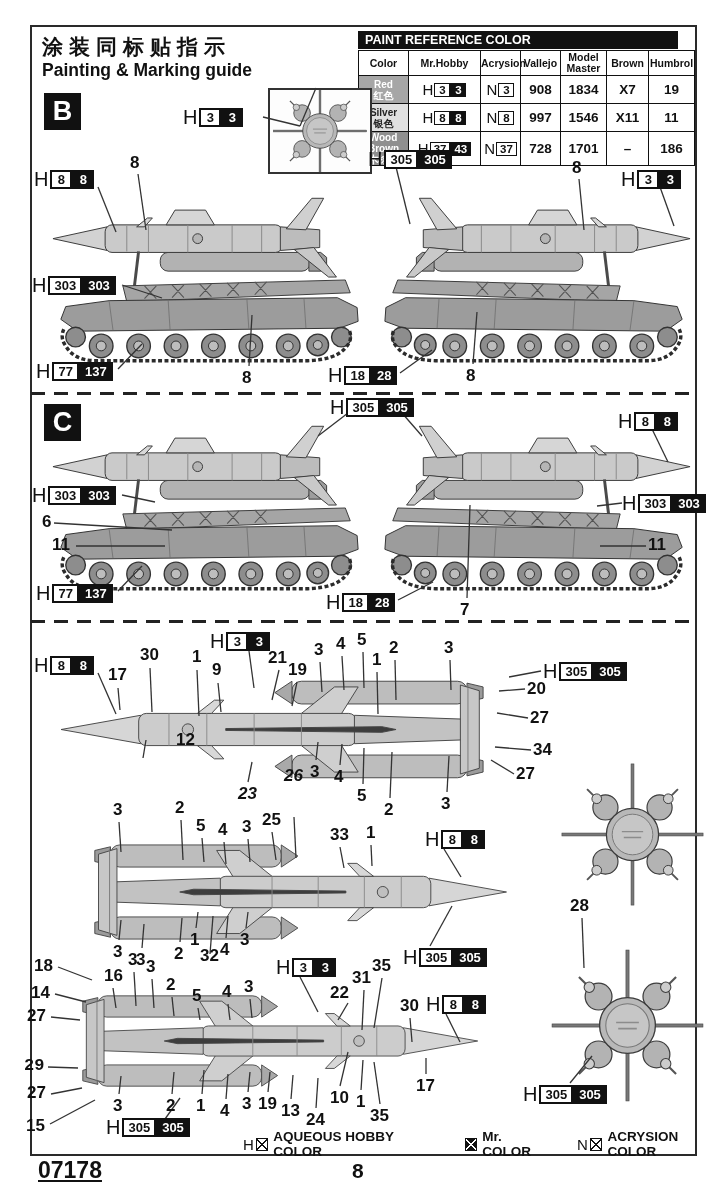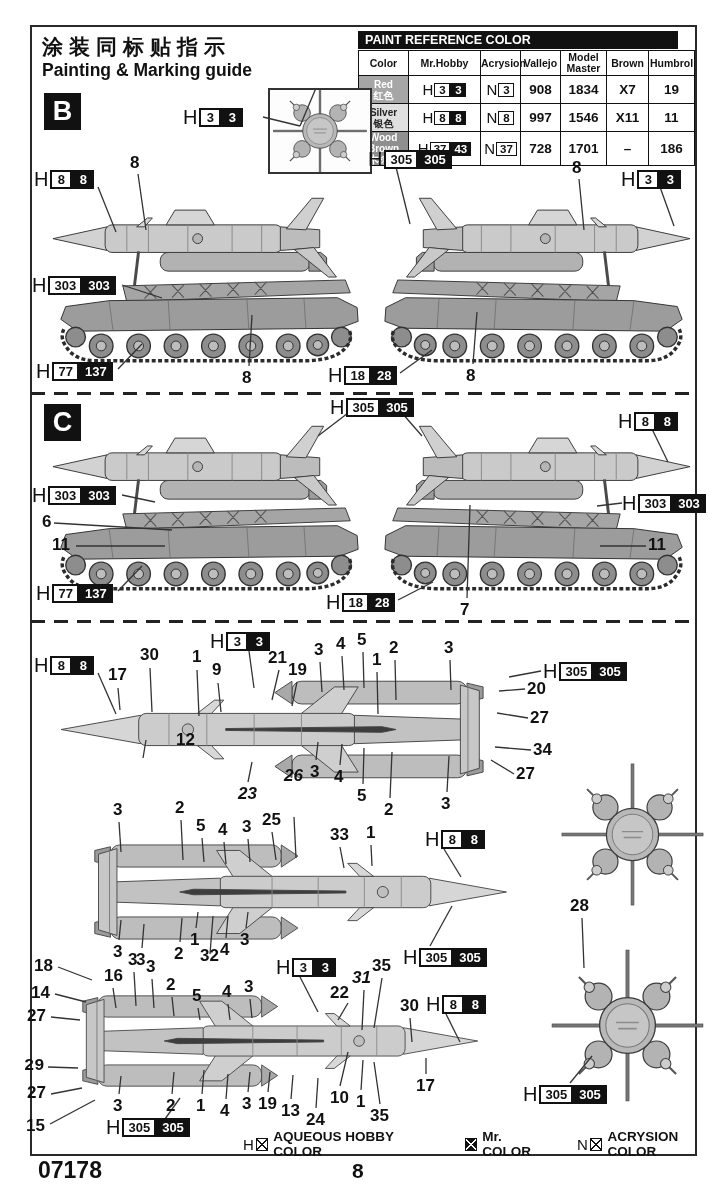--- a/index.html
+++ b/index.html
@@ -38,21 +38,21 @@
   
   .legend{position:absolute;left:243px;top:1129px;display:flex;gap:26px;font-size:13.5px;font-weight:700;align-items:center;z-index:6;}
   .legend .item{display:flex;align-items:center;gap:5px;}
   .lg-prefix{font-size:15px;font-weight:400;margin-right:-3px;}
   .lg-box{display:inline-block;width:11px;height:11px;border:1.5px solid #111;background:
      linear-gradient(45deg,transparent 43%,#111 45%,#111 55%,transparent 57%),
      linear-gradient(-45deg,transparent 43%,#111 45%,#111 55%,transparent 57%),#fff;}
   .lg-box.black{border:1.5px solid #111;background:
      linear-gradient(45deg,transparent 43%,#fff 45%,#fff 55%,transparent 57%),
      linear-gradient(-45deg,transparent 43%,#fff 45%,#fff 55%,transparent 57%),#111;}
-  .kit{position:absolute;left:38px;top:1157px;font-size:23px;font-weight:700;}
+  .kit{position:absolute;left:38px;top:1157px;font-size:23px;font-weight:700;text-decoration:underline;}
   .pageno{position:absolute;left:352px;top:1159px;font-size:21px;font-weight:700;}
 </style>
 </head>
 <body>
 
 <div class="page">
 
   <svg width="0" height="0" style="position:absolute" aria-hidden="true">
     <defs>
       <symbol id="veh" viewBox="0 0 320 180">
@@ -539,21 +539,21 @@
       <span class="num" style="left: 166px; top: 975px;">2</span>
       <span class="num" style="left: 192px; top: 986px;">5</span>
       <span class="num" style="left: 222px; top: 982px;">4</span>
       <span class="num" style="left: 244px; top: 977px;">3</span>
       <span class="co" style="left: 276px; top: 956px;">
         <span class="hch">H</span>
         <span class="bw">3</span>
         <span class="bb">3</span>
       </span>
       <span class="num" style="left: 330px; top: 983px;">22</span>
-      <span class="num" style="left: 352px; top: 968px; font-style: italic;">31</span>
+      <span class="num" style="left: 352px; top: 968px;">31</span>
       <span class="num" style="left: 372px; top: 956px;">35</span>
       <span class="num" style="left: 400px; top: 996px;">30</span>
       <span class="co" style="left: 426px; top: 993px;">
         <span class="hch">H</span>
         <span class="bw">8</span>
         <span class="bb">8</span>
       </span>
       <span class="num" style="left: 416px; top: 1076px;">17</span>
       <span class="num" style="left: 113px; top: 1096px;">3</span>
       <span class="num" style="left: 166px; top: 1096px;">2</span>

